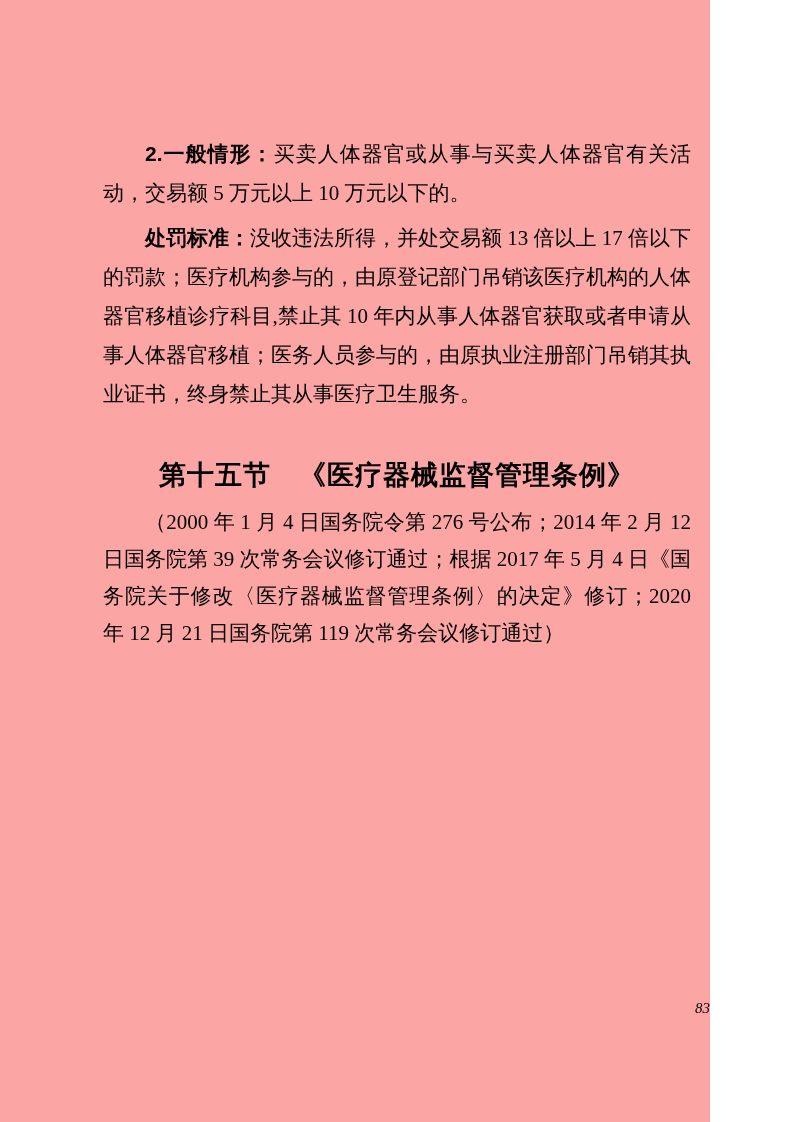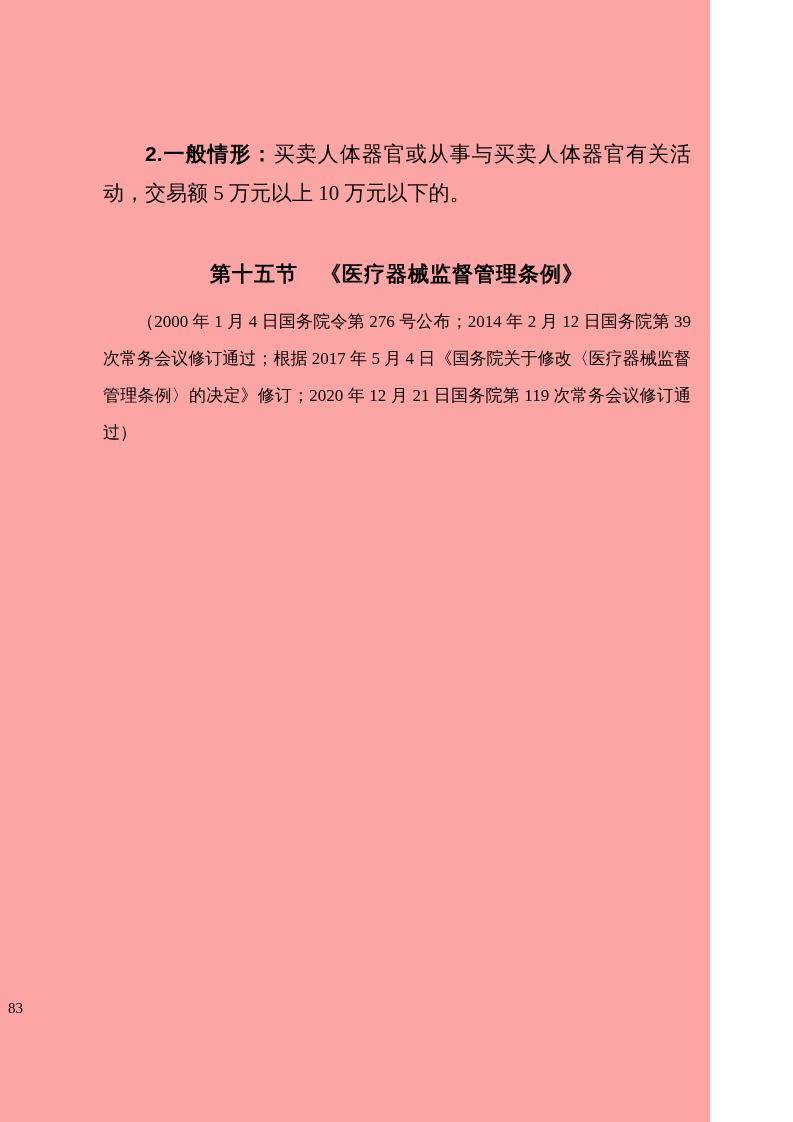--- a/index.html
+++ b/index.html
@@ -29,53 +29,55 @@
   }
   .body-para + .body-para { margin-top: 5px; }
   .lead {
     font-family: "Liberation Sans", "DejaVu Sans", sans-serif;
     font-weight: bold;
   }
   .section-heading {
     margin-top: 40px;
     font-family: "Liberation Sans", "DejaVu Sans", sans-serif;
     font-weight: bold;
-    font-size: 21px;
+    font-size: 27px;
     line-height: 42px;
     text-align: center;
     text-indent: 0;
     letter-spacing: 1px;
   }
   .note {
     margin-top: 8px;
-    font-size: 17px;
+    font-size: 21px;
     line-height: 37px;
     text-align: justify;
     text-justify: inter-character;
     text-indent: 2em;
     word-break: break-all;
   }
   .page-number {
     position: absolute;
     top: 998px;
-    left: 8px;
+    left: 16px;
     right: 0;
-    text-align: left;
+    text-align: right;
     font-size: 15px;
     line-height: 20px;
+    font-style: italic;
   }
 </style>
 </head>
 <body>
 
 <div class="page">
   <div class="content">
 
     <p class="body-para"><span class="lead">2.一般情形：</span><span>买卖人体器官或从事与买卖人体器官有关活动，交易额 5 万元以上 10 万元以下的。</span></p>
 
+    <p class="body-para"><span class="lead">处罚标准：</span><span>没收违法所得，并处交易额 13 倍以上 17 倍以下的罚款；医疗机构参与的，由原登记部门吊销该医疗机构的人体器官移植诊疗科目,禁止其 10 年内从事人体器官获取或者申请从事人体器官移植；医务人员参与的，由原执业注册部门吊销其执业证书，终身禁止其从事医疗卫生服务。</span></p>
 
 
 
     <h2 class="section-heading">第十五节　《医疗器械监督管理条例》</h2>
 
     <p class="note">（2000 年 1 月 4 日国务院令第 276 号公布；2014 年 2 月 12 日国务院第 39 次常务会议修订通过；根据 2017 年 5 月 4 日《国务院关于修改〈医疗器械监督管理条例〉的决定》修订；2020 年 12 月 21 日国务院第 119 次常务会议修订通过）</p>
 
   </div>
 
   <div class="page-number">83</div>

